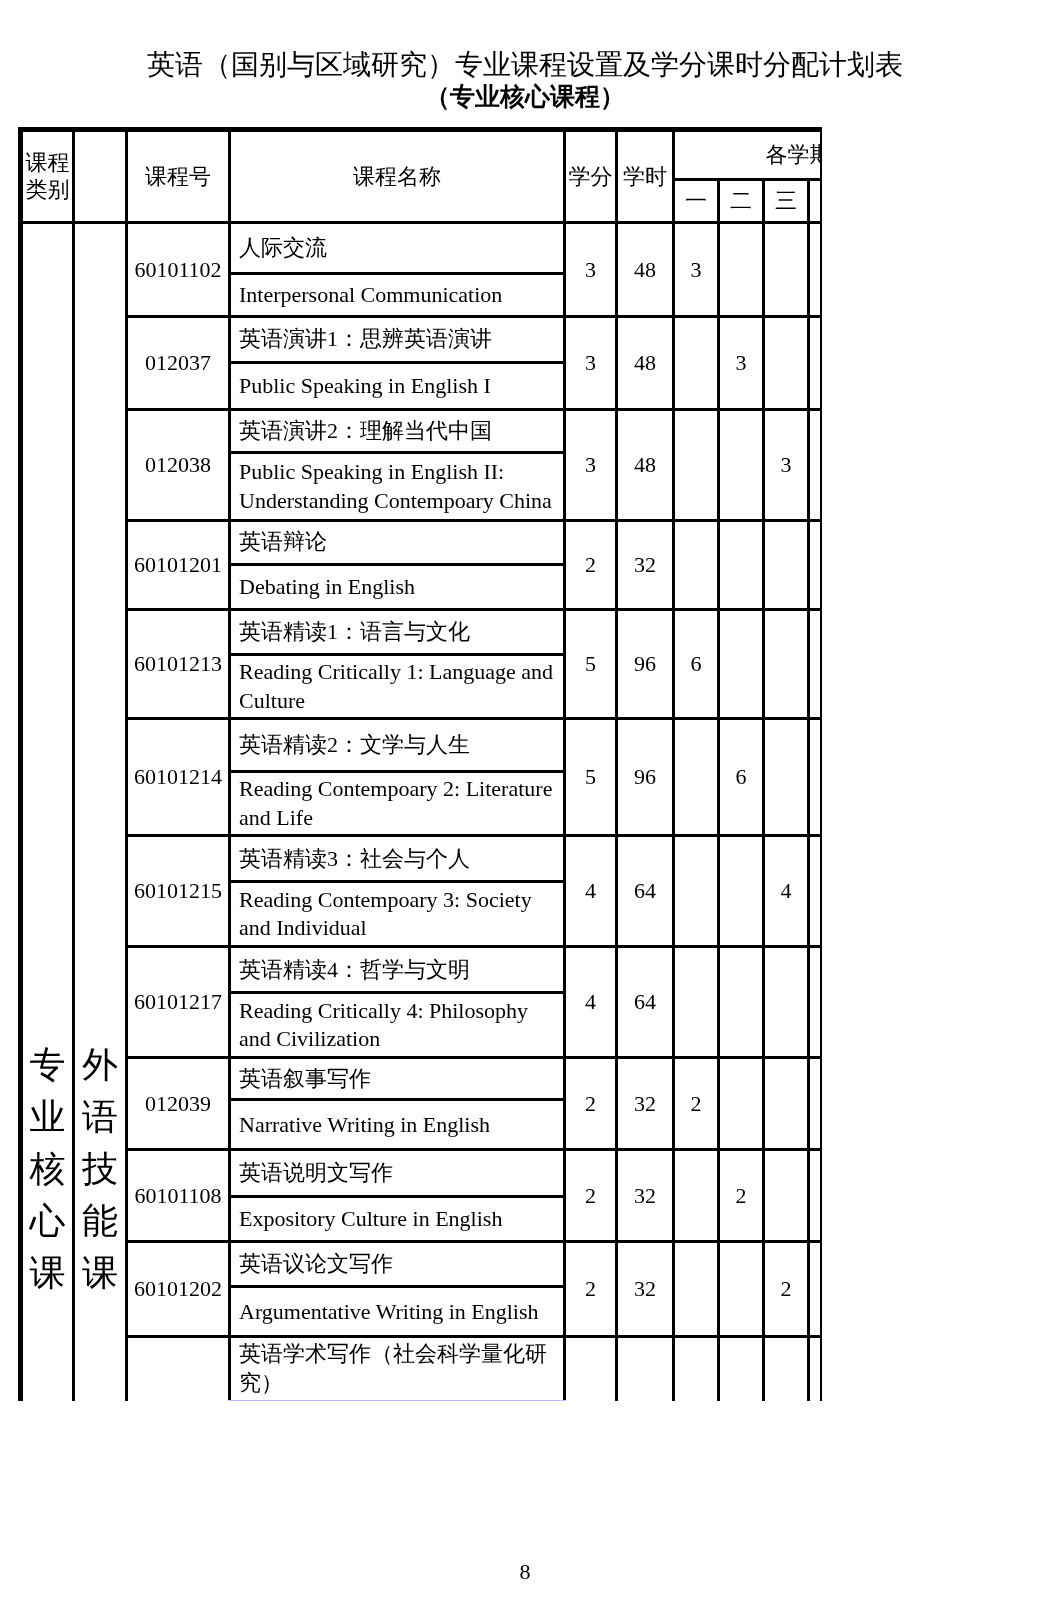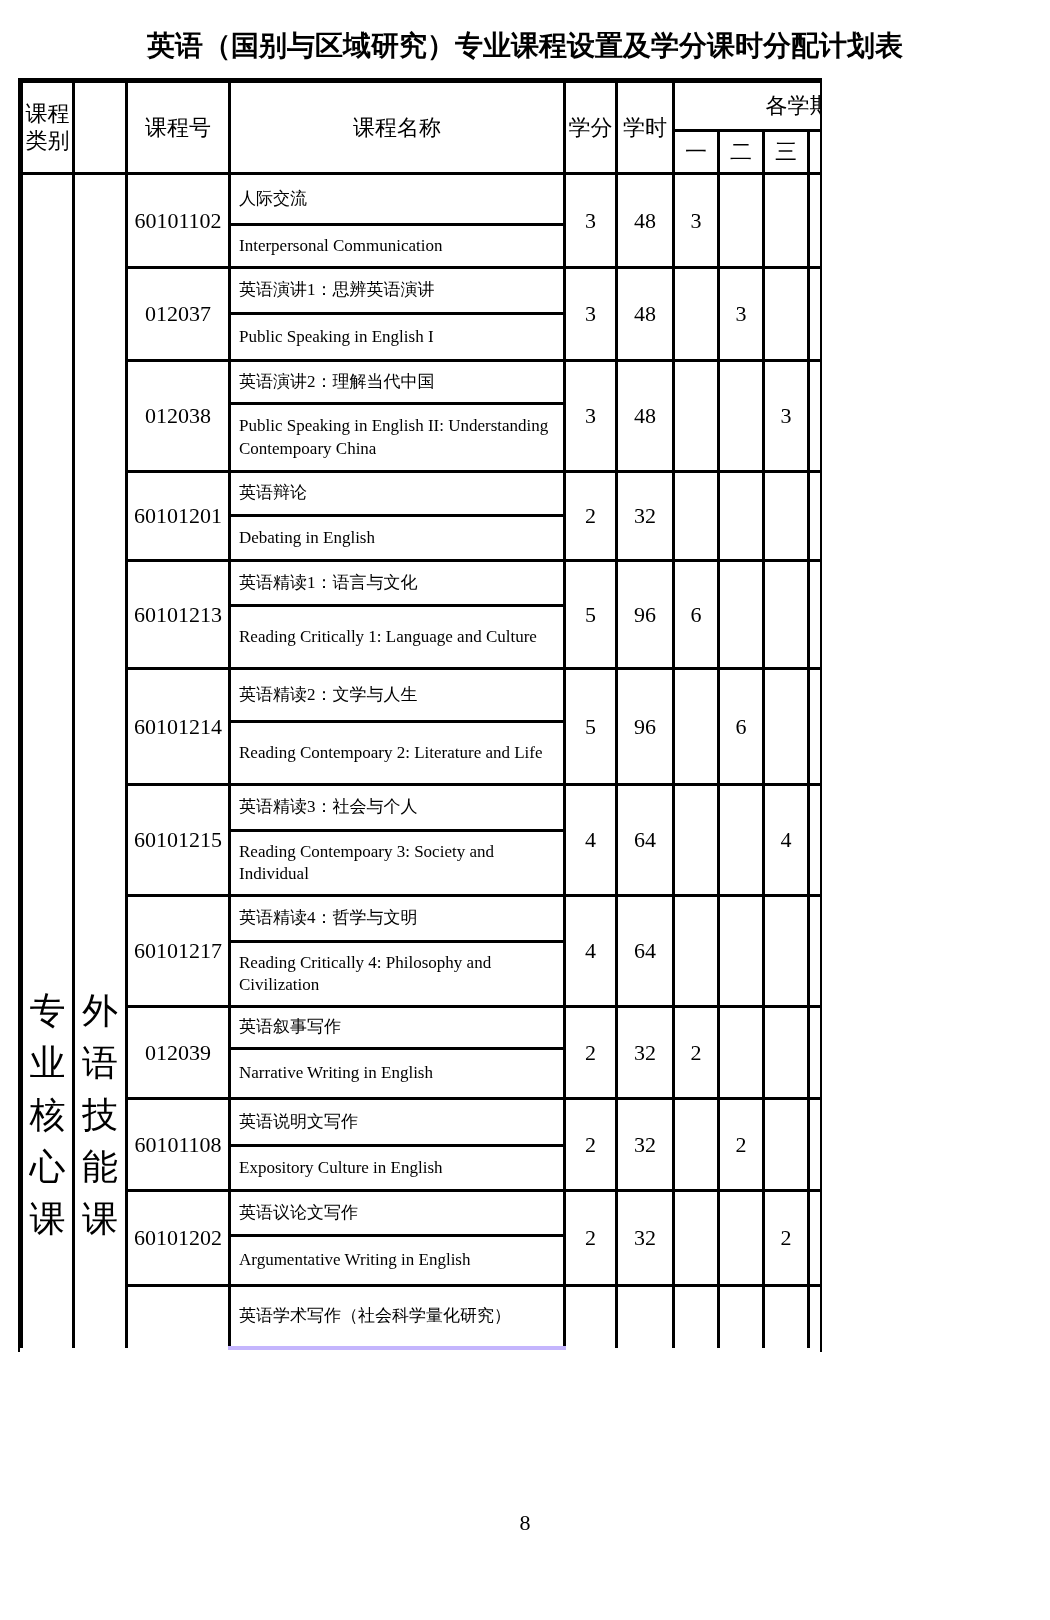--- a/index.html
+++ b/index.html
@@ -1,40 +1,41 @@
 <!DOCTYPE html>
 <html><head>
 <meta charset="utf-8">
 <style>
   html,body{margin:0;padding:0;background:#fff;}
   body{width:1050px;height:1620px;color:#000;
        font-family:"Liberation Serif","DejaVu Serif",serif;}
   .page{position:relative;width:1050px;height:1620px;overflow:hidden;}
-  .title{padding-top:28px;text-align:center;font-size:28px;font-weight:bold;line-height:1.25;}
+  .title{padding-top:47px;text-align:center;font-size:28px;font-weight:normal;line-height:1.25;}
   .subtitle{text-align:center;font-size:25px;font-weight:bold;line-height:1.2;}
   .table-wrap{box-sizing:border-box;margin:15px 0 0 18px;width:804px;height:1274px;
               border:2px solid #000;border-bottom:none;overflow:hidden;}
   table{border-collapse:collapse;table-layout:fixed;width:1012px;}
   td,th{border:3px solid #000;padding:0;font-size:22px;font-weight:normal;
         text-align:center;vertical-align:middle;overflow:hidden;}
   th{font-size:22px;}
   .prelines{white-space:pre-line;line-height:1.2;}
-  .name{text-align:left;padding:2px 3px 2px 8px;font-size:17px;line-height:1.3;}
+  .name{text-align:left;padding:2px 3px 2px 8px;font-size:22px;line-height:1.3;}
   .cat{font-size:36px;vertical-align:bottom;padding-bottom:102px;line-height:1.45;
        white-space:pre-line;border-bottom:none;}
   .cut{border-bottom:none;}
   .keepb{border-bottom:4px solid #c4b5fd;}
   .pagenum{margin-top:158px;text-align:center;font-size:22px;}
 </style>
 </head>
 <body>
 
 <div class="page">
 
   <div class="title">英语（国别与区域研究）专业课程设置及学分课时分配计划表</div>
+  <div class="subtitle">（专业核心课程）</div>
 
   <div class="table-wrap">
   <table>
     <colgroup>
       <col style="width:52px">
           <col style="width:53px">
           <col style="width:103px">
       <col style="width:335px">
           <col style="width:52px">
           <col style="width:57px">

